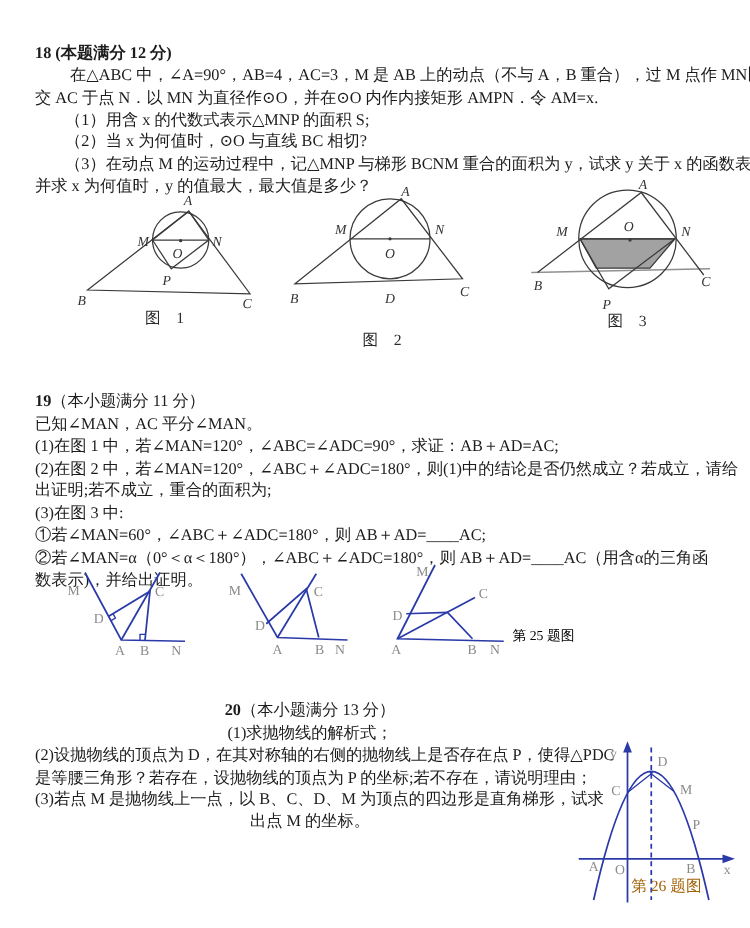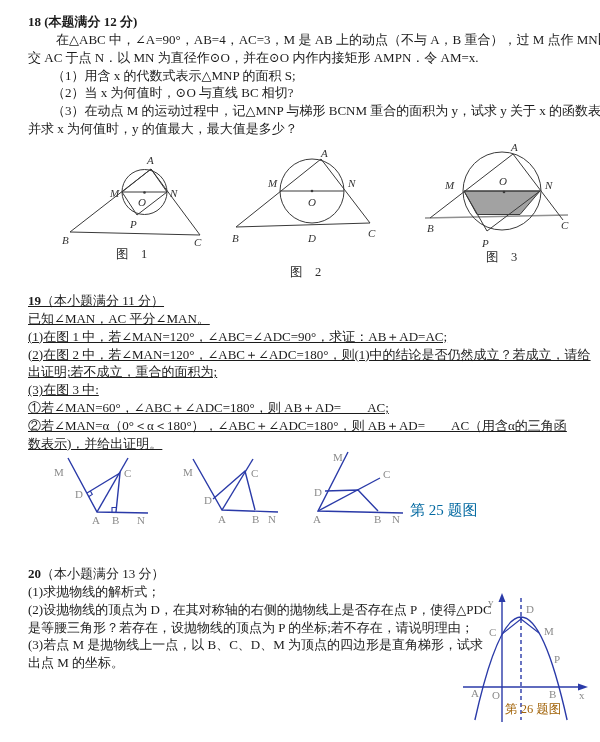--- a/index.html
+++ b/index.html
@@ -3,28 +3,28 @@
 <meta charset="utf-8">
 <style>
   html,body{margin:0;padding:0;background:#fff;}
   #page{
     position:relative;width:600px;height:742px;background:#ffffff;
     font-family:"Liberation Serif","DejaVu Serif",serif;
     color:#1c1c1c;overflow:hidden;
   }
   .tblock{position:absolute;left:28px;width:566px;}
   .line{height:17.8px;font-size:13px;line-height:17.8px;white-space:nowrap;}
-  .heading{font-weight:bold;height:19px;line-height:19px;font-size:13px;}
+  .heading{font-weight:bold;height:19px;line-height:19px;font-size:13px;margin-top:20px;}
   .hnum{font-weight:bold;}
   .hrest{font-weight:normal;}
   .ind-para{padding-left:28px;}
   .ind-item{padding-left:24px;}
   .fig{position:absolute;}
   .caption{position:absolute;font-size:12.5px;color:#2b2b2b;white-space:nowrap;}
-  .cap25{position:absolute;left:410px;top:501px;font-size:15px;color:#0369a1;white-space:nowrap;}
+  .cap25{position:absolute;left:410px;top:501px;font-size:11px;color:#000000;white-space:nowrap;}
   svg{display:block;overflow:visible;}
   svg text{font-family:"Liberation Serif","DejaVu Serif",serif;font-size:11px;font-style:italic;fill:#333;}
   svg.bluefig text{font-style:normal;fill:#8a8a8a;font-size:11px;}
   svg.parab text{font-style:normal;fill:#8a8a8a;font-size:11px;}
   .blk{stroke:#3a3a3a;stroke-width:1;fill:none;}
   .gry{stroke:#909090;stroke-width:1.4;fill:none;}
   .blu{stroke:#2a3aa8;stroke-width:1.4;fill:none;}
   .blu-thin{stroke:#2a3aa8;stroke-width:1.1;fill:none;}
   .blufill{fill:#2a3aa8;stroke:none;}
 </style>
@@ -91,21 +91,21 @@
       <text x="20" y="47">M</text>
       <text x="74" y="43">O</text>
       <text x="120" y="47">N</text>
       <text x="2" y="90">B</text>
       <text x="136" y="87">C</text>
       <text x="57" y="105">P</text>
     </svg>
     <div class="caption" style="left:61px;top:107px;text-align:right;">图　3</div>
   </div>
 
-  <div class="tblock" style="top:291px;text-decoration:underline;">
+  <div class="tblock" style="top:291px;">
     <div class="heading"><span class="hnum">19</span><span class="hrest">（本小题满分 11 分）</span></div>
     <div class="line">已知∠MAN，AC 平分∠MAN。</div>
     <div class="line">(1)在图 1 中，若∠MAN=120°，∠ABC=∠ADC=90°，求证：AB＋AD=AC;</div>
     <div class="line">(2)在图 2 中，若∠MAN=120°，∠ABC＋∠ADC=180°，则(1)中的结论是否仍然成立？若成立，请给</div>
     <div class="line">出证明;若不成立，重合的面积为;</div>
     <div class="line">(3)在图 3 中:</div>
     <div class="line">①若∠MAN=60°，∠ABC＋∠ADC=180°，则 AB＋AD=____AC;</div>
     <div class="line">②若∠MAN=α（0°＜α＜180°），∠ABC＋∠ADC=180°，则 AB＋AD=____AC（用含α的三角函</div>
     <div class="line">数表示)，并给出证明。</div>
   </div>
@@ -149,21 +149,21 @@
       <text x="6" y="47">D</text>
       <text x="75" y="29">C</text>
       <text x="5" y="74">A</text>
       <text x="66" y="74">B</text>
       <text x="84" y="74">N</text>
     </svg>
   </div>
 
   <div class="cap25">第 25 题图</div>
 
-  <div class="tblock" style="top:564px;width:440px;">
+  <div class="tblock" style="top:538px;width:440px;text-align:center;">
     <div class="heading"><span class="hnum">20</span><span class="hrest">（本小题满分 13 分）</span></div>
     <div class="line">(1)求抛物线的解析式；</div>
     <div class="line">(2)设抛物线的顶点为 D，在其对称轴的右侧的抛物线上是否存在点 P，使得△PDC</div>
     <div class="line">是等腰三角形？若存在，设抛物线的顶点为 P 的坐标;若不存在，请说明理由；</div>
     <div class="line">(3)若点 M 是抛物线上一点，以 B、C、D、M 为顶点的四边形是直角梯形，试求</div>
     <div class="line">出点 M 的坐标。</div>
   </div>
 
   <div class="fig" style="left:455px;top:592px;width:145px;height:140px;">
     <svg class="parab" width="145" height="140" viewBox="0 0 145 140">

